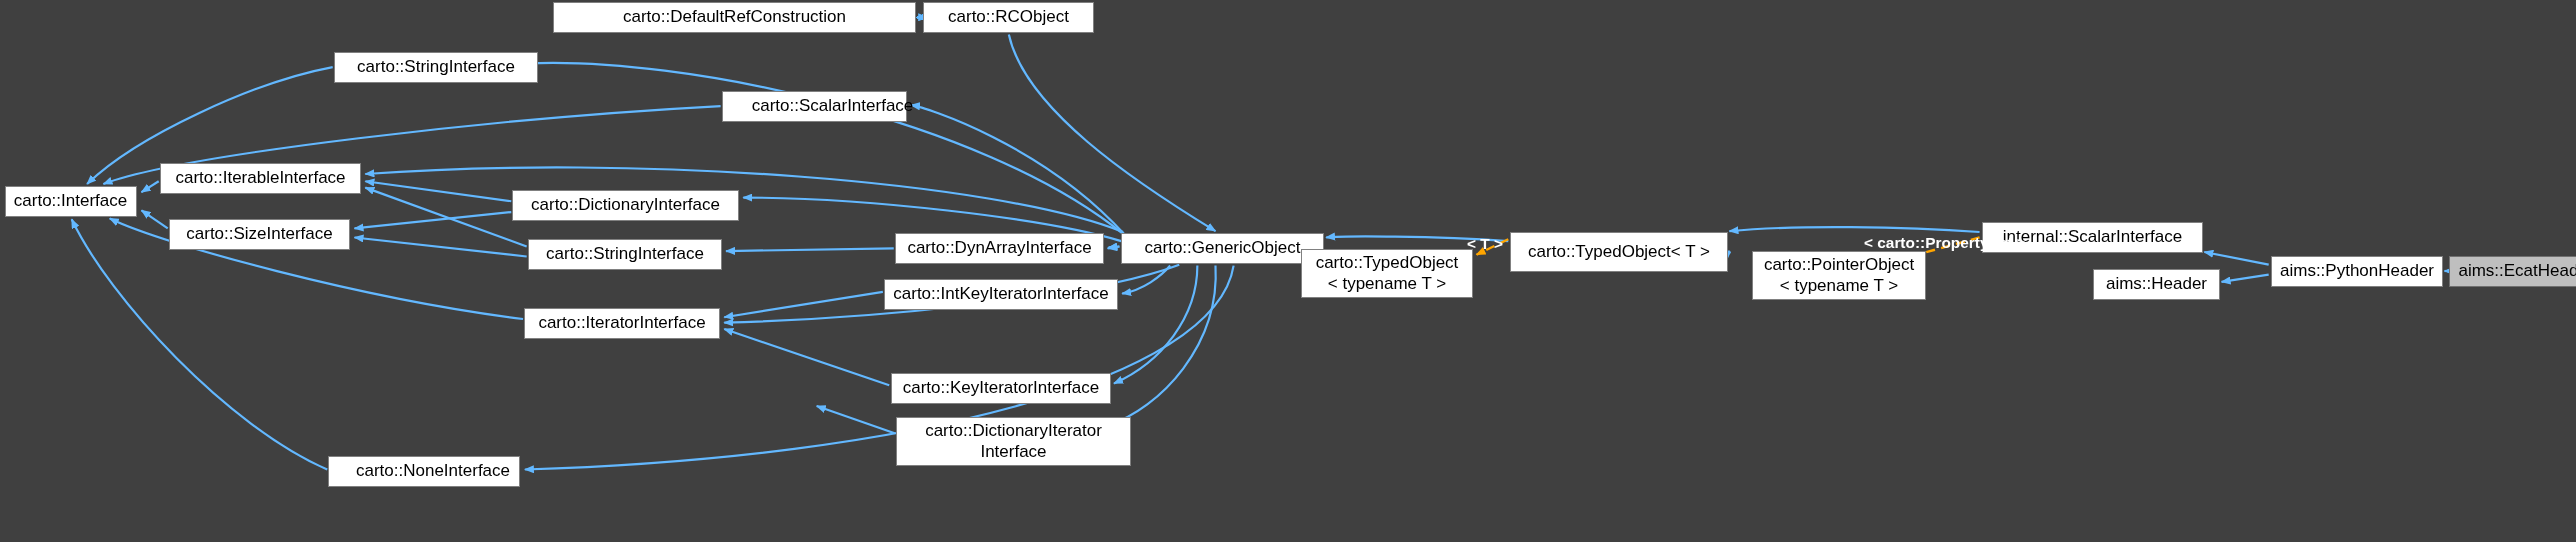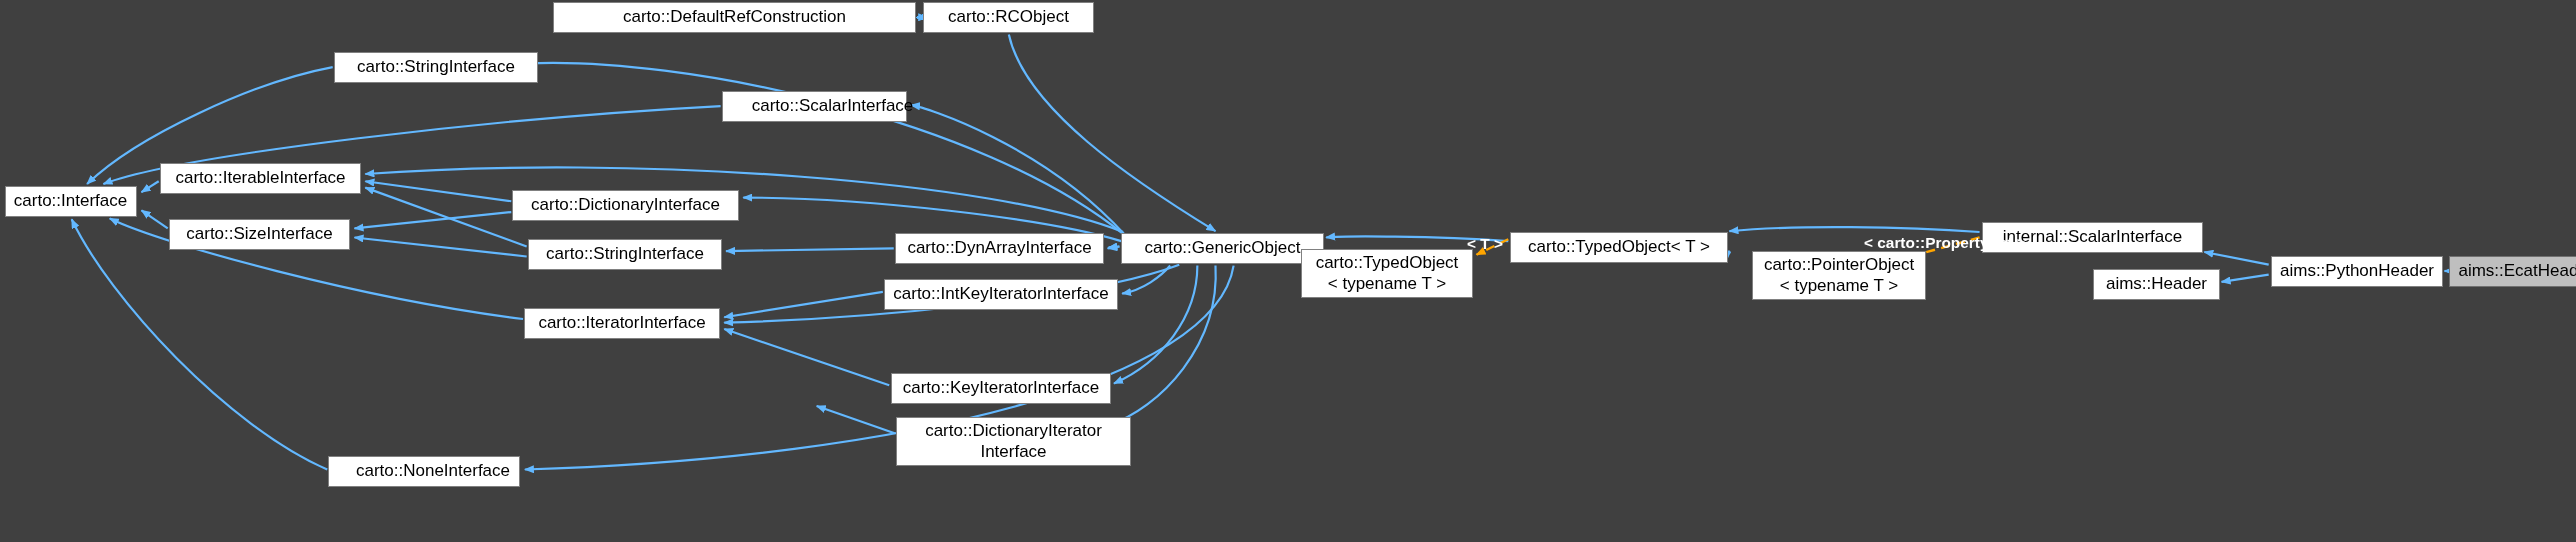--- a/index.html
+++ b/index.html
@@ -285,21 +285,21 @@
   <div class="node" style="left:891px;top:373px;width:220px;height:31px;">carto::KeyIteratorInterface</div>
 
   <div class="node" style="left:896px;top:417px;width:235px;height:49px;">carto::DictionaryIterator
 Interface</div>
 
   <div class="node" style="left:1121px;top:233px;width:203px;height:31px;">carto::GenericObject</div>
 
   <div class="node" style="left:1301px;top:249px;width:172px;height:49px;">carto::TypedObject
 &lt; typename T &gt;</div>
 
-  <div class="node" style="left:1510px;top:232px;width:218px;height:31px;">carto::TypedObject&lt; T &gt;</div>
+  <div class="node" style="left:1510px;top:232px;width:218px;height:40px;">carto::TypedObject&lt; T &gt;</div>
 
   <div class="node" style="left:1723px;top:251px;width:174px;height:49px;margin-left:29px;">carto::PointerObject
 &lt; typename T &gt;</div>
 
   <div class="node" style="left:1982px;top:222px;width:221px;height:31px;">internal::ScalarInterface</div>
 
   <div class="node" style="left:2093px;top:269px;width:127px;height:31px;">aims::Header</div>
 
   <div class="node" style="left:2271px;top:256px;width:172px;height:31px;">aims::PythonHeader</div>
 

